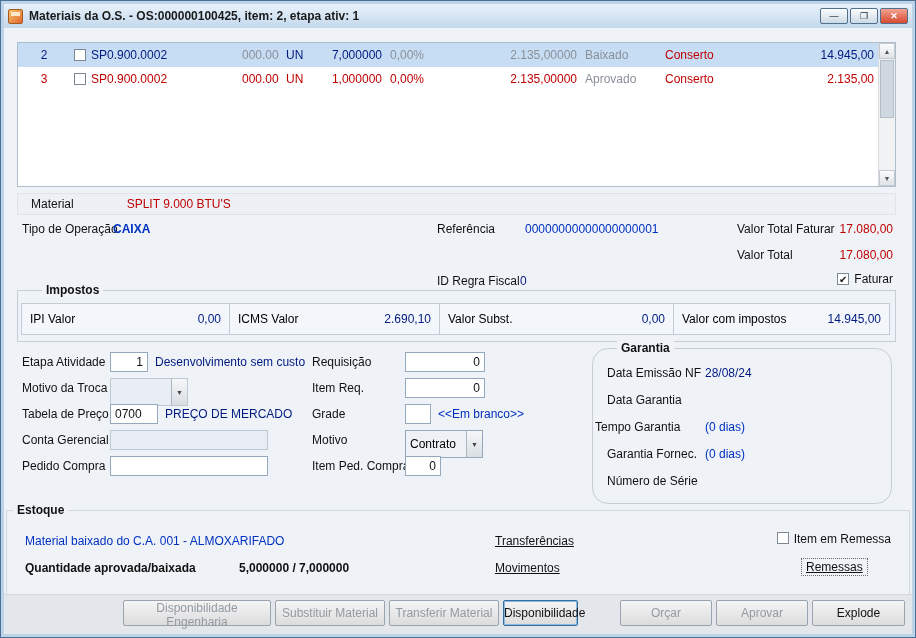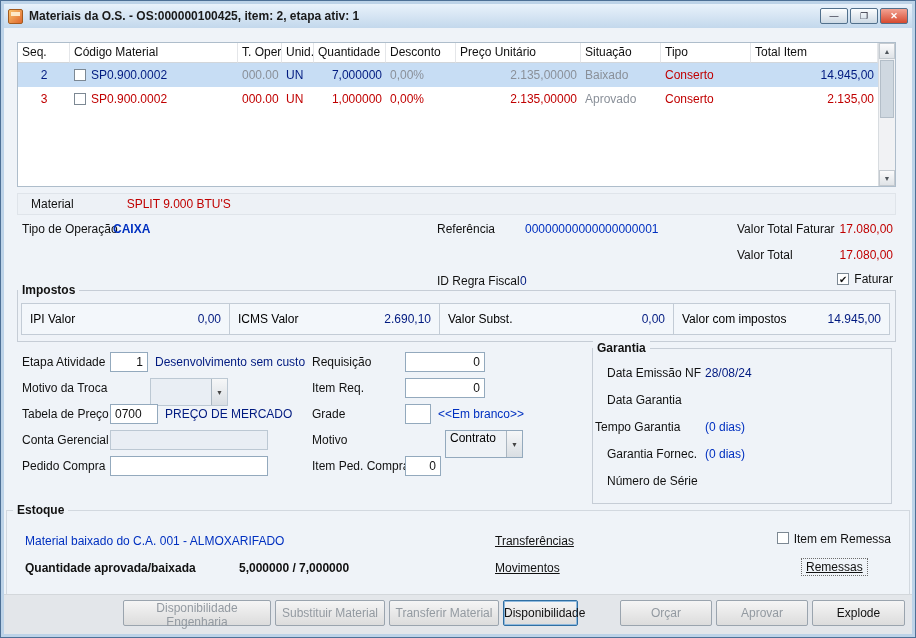--- a/index.html
+++ b/index.html
@@ -28,25 +28,25 @@
   .ghead .cell { border-right:1px solid #e4e6e9; border-bottom:1px solid #d2d6da; font-size:12px; padding:2px 4px; color:#101010; white-space:nowrap; overflow:hidden; }
   .grow { display:flex; height:24px; font-size:12px; align-items:center; }
   .grow .cell { padding:0 4px; white-space:nowrap; overflow:hidden; display:flex; align-items:center; height:24px; }
   .row0 { background:#c7ddf4; }
   .ar { justify-content:flex-end; } .ac { justify-content:center; }
   .w-seq{width:52px}.w-cod{width:168px}.w-oper{width:44px}.w-unid{width:32px}.w-qtd{width:72px}.w-desc{width:70px}.w-preco{width:125px}.w-sit{width:80px}.w-tipo{width:90px}.w-tot{width:127px}
   .cb { width:12px; height:12px; background:#fff; border:1px solid #7c8893; display:inline-flex; align-items:center; justify-content:center; margin-right:5px; flex:0 0 auto; font-size:10px; color:#111; }
   
   .strip { left:13px; top:165px; width:879px; height:22px; background:#edf1f6; border:1px solid #dfe4ea; display:flex; align-items:center; }
   .gbox { border:1px solid #c6cdd6; }
-  .legend { position:absolute; top:-8px; left:0; background:#eff3f8; padding:0 4px; font-size:12px; font-weight:bold; color:#111; }
+  .legend { position:absolute; top:-8px; left:24px; background:#eff3f8; padding:0 4px; font-size:12px; font-weight:bold; color:#111; }
   .imp-cell { border:1px solid #c3ccd6; background:#f3f7fb; height:32px; display:flex; align-items:center; justify-content:space-between; padding:0 8px; font-size:12px; }
   .inp { position:absolute; height:20px; border:1px solid #93a9bd; background:#fff; font-size:12px; padding:1px 4px; color:#111; }
   .inp.dis { background:#e9eef4; border-color:#bcc8d3; }
-  .combo { position:absolute; height:28px; border:1px solid #93a9bd; background:#fff; display:flex; font-size:12px;margin-left:40px; }
+  .combo { position:absolute; height:28px; border:1px solid #93a9bd; background:#fff; display:flex; align-items:center; font-size:12px; }
   .combo.dis { background:#e9eef4; border-color:#bcc8d3; }
   .combo-text { flex:1 1 auto; padding:0 4px; white-space:nowrap; overflow:hidden; }
   .combo-btn { width:16px; height:100%; border-left:1px solid #aab6c1; background:linear-gradient(#f6f7f8,#d9dee3); display:flex; align-items:center; justify-content:center; font-size:7px; color:#444; }
   .link { font-size:12px; color:#111; text-decoration:underline; cursor:pointer; white-space:nowrap; }
   .focusbox { border:1px dotted #6b6b6b; padding:1px 4px; }
   
   .bottomband { left:0; top:566px; width:908px; height:40px; background:#e3e6ea; border-top:1px solid #d3d7db; }
   .btn { position:absolute; top:572px; height:26px; border:1px solid #9aa4ae; border-radius:2px; background:linear-gradient(#f5f5f5,#dcdcdc); font-size:12px; color:#111; cursor:default; }
   .btn.dis { color:#939aa1; }
   .btn.default { border:1px solid #2f6fa3; box-shadow:inset 0 0 0 1px #8fb9dd; }
@@ -67,32 +67,20 @@
         </div>
       <div class="win-btn close">
           <span>✕</span>
         </div>
     </div>
   </div>
 
   <div class="bodyarea">
 
     <div class="abs grid">
-      <div class="ghead">
-        <div class="cell w-seq">Seq.</div>
-        <div class="cell w-cod">Código Material</div>
-        <div class="cell w-oper">T. Oper</div>
-        <div class="cell w-unid">Unid.</div>
-        <div class="cell w-qtd">Quantidade</div>
-        <div class="cell w-desc">Desconto</div>
-        <div class="cell w-preco">Preço Unitário</div>
-        <div class="cell w-sit">Situação</div>
-        <div class="cell w-tipo">Tipo</div>
-        <div class="cell w-tot">Total Item</div>
-      </div>
       <div class="grow row0">
         <div class="cell w-seq ac t-navy">2</div>
         <div class="cell w-cod">
             <span class="cb"></span>
             <span class="t-navy">SP0.900.0002</span>
           </div>
         <div class="cell w-oper t-gray">000.00</div>
         <div class="cell w-unid t-navy">UN</div>
         <div class="cell w-qtd ar t-navy">7,000000</div>
         <div class="cell w-desc t-gray">0,00%</div>
@@ -209,21 +197,21 @@
     <div class="combo" style="left:401px; top:402px; width:78px; background:#eef2f6;">
       <span class="combo-text">Contrato</span>
       <span class="combo-btn">
           <span>▼</span>
         </span>
     </div>
 
     <span class="abs lbl" style="left:308px; top:431px;">Item Ped. Compra</span>
     <input class="inp" style="left: 401px; top: 428px; width: 36px; text-align: right;" value="0">
 
-    <div class="abs gbox" style="left:588px; top:320px; width:300px; height:156px;">
+    <div class="abs gbox" style="left:588px; top:320px; width:300px; height:156px;border-radius:16px;">
       <span class="legend">Garantia</span>
       <span class="abs lbl" style="left:14px; top:17px;">Data Emissão NF</span>
       <span class="abs lbl t-navy" style="left:112px; top:17px;">28/08/24</span>
       <span class="abs lbl" style="left:14px; top:44px;">Data Garantia</span>
       <span class="abs lbl" style="left:2px; top:71px;text-align:center;">Tempo Garantia</span>
       <span class="abs lbl t-blue" style="left:112px; top:71px;">(0 dias)</span>
       <span class="abs lbl" style="left:14px; top:98px;">Garantia Fornec.</span>
       <span class="abs lbl t-blue" style="left:112px; top:98px;">(0 dias)</span>
       <span class="abs lbl" style="left:14px; top:125px;">Número de Série</span>
     </div>

